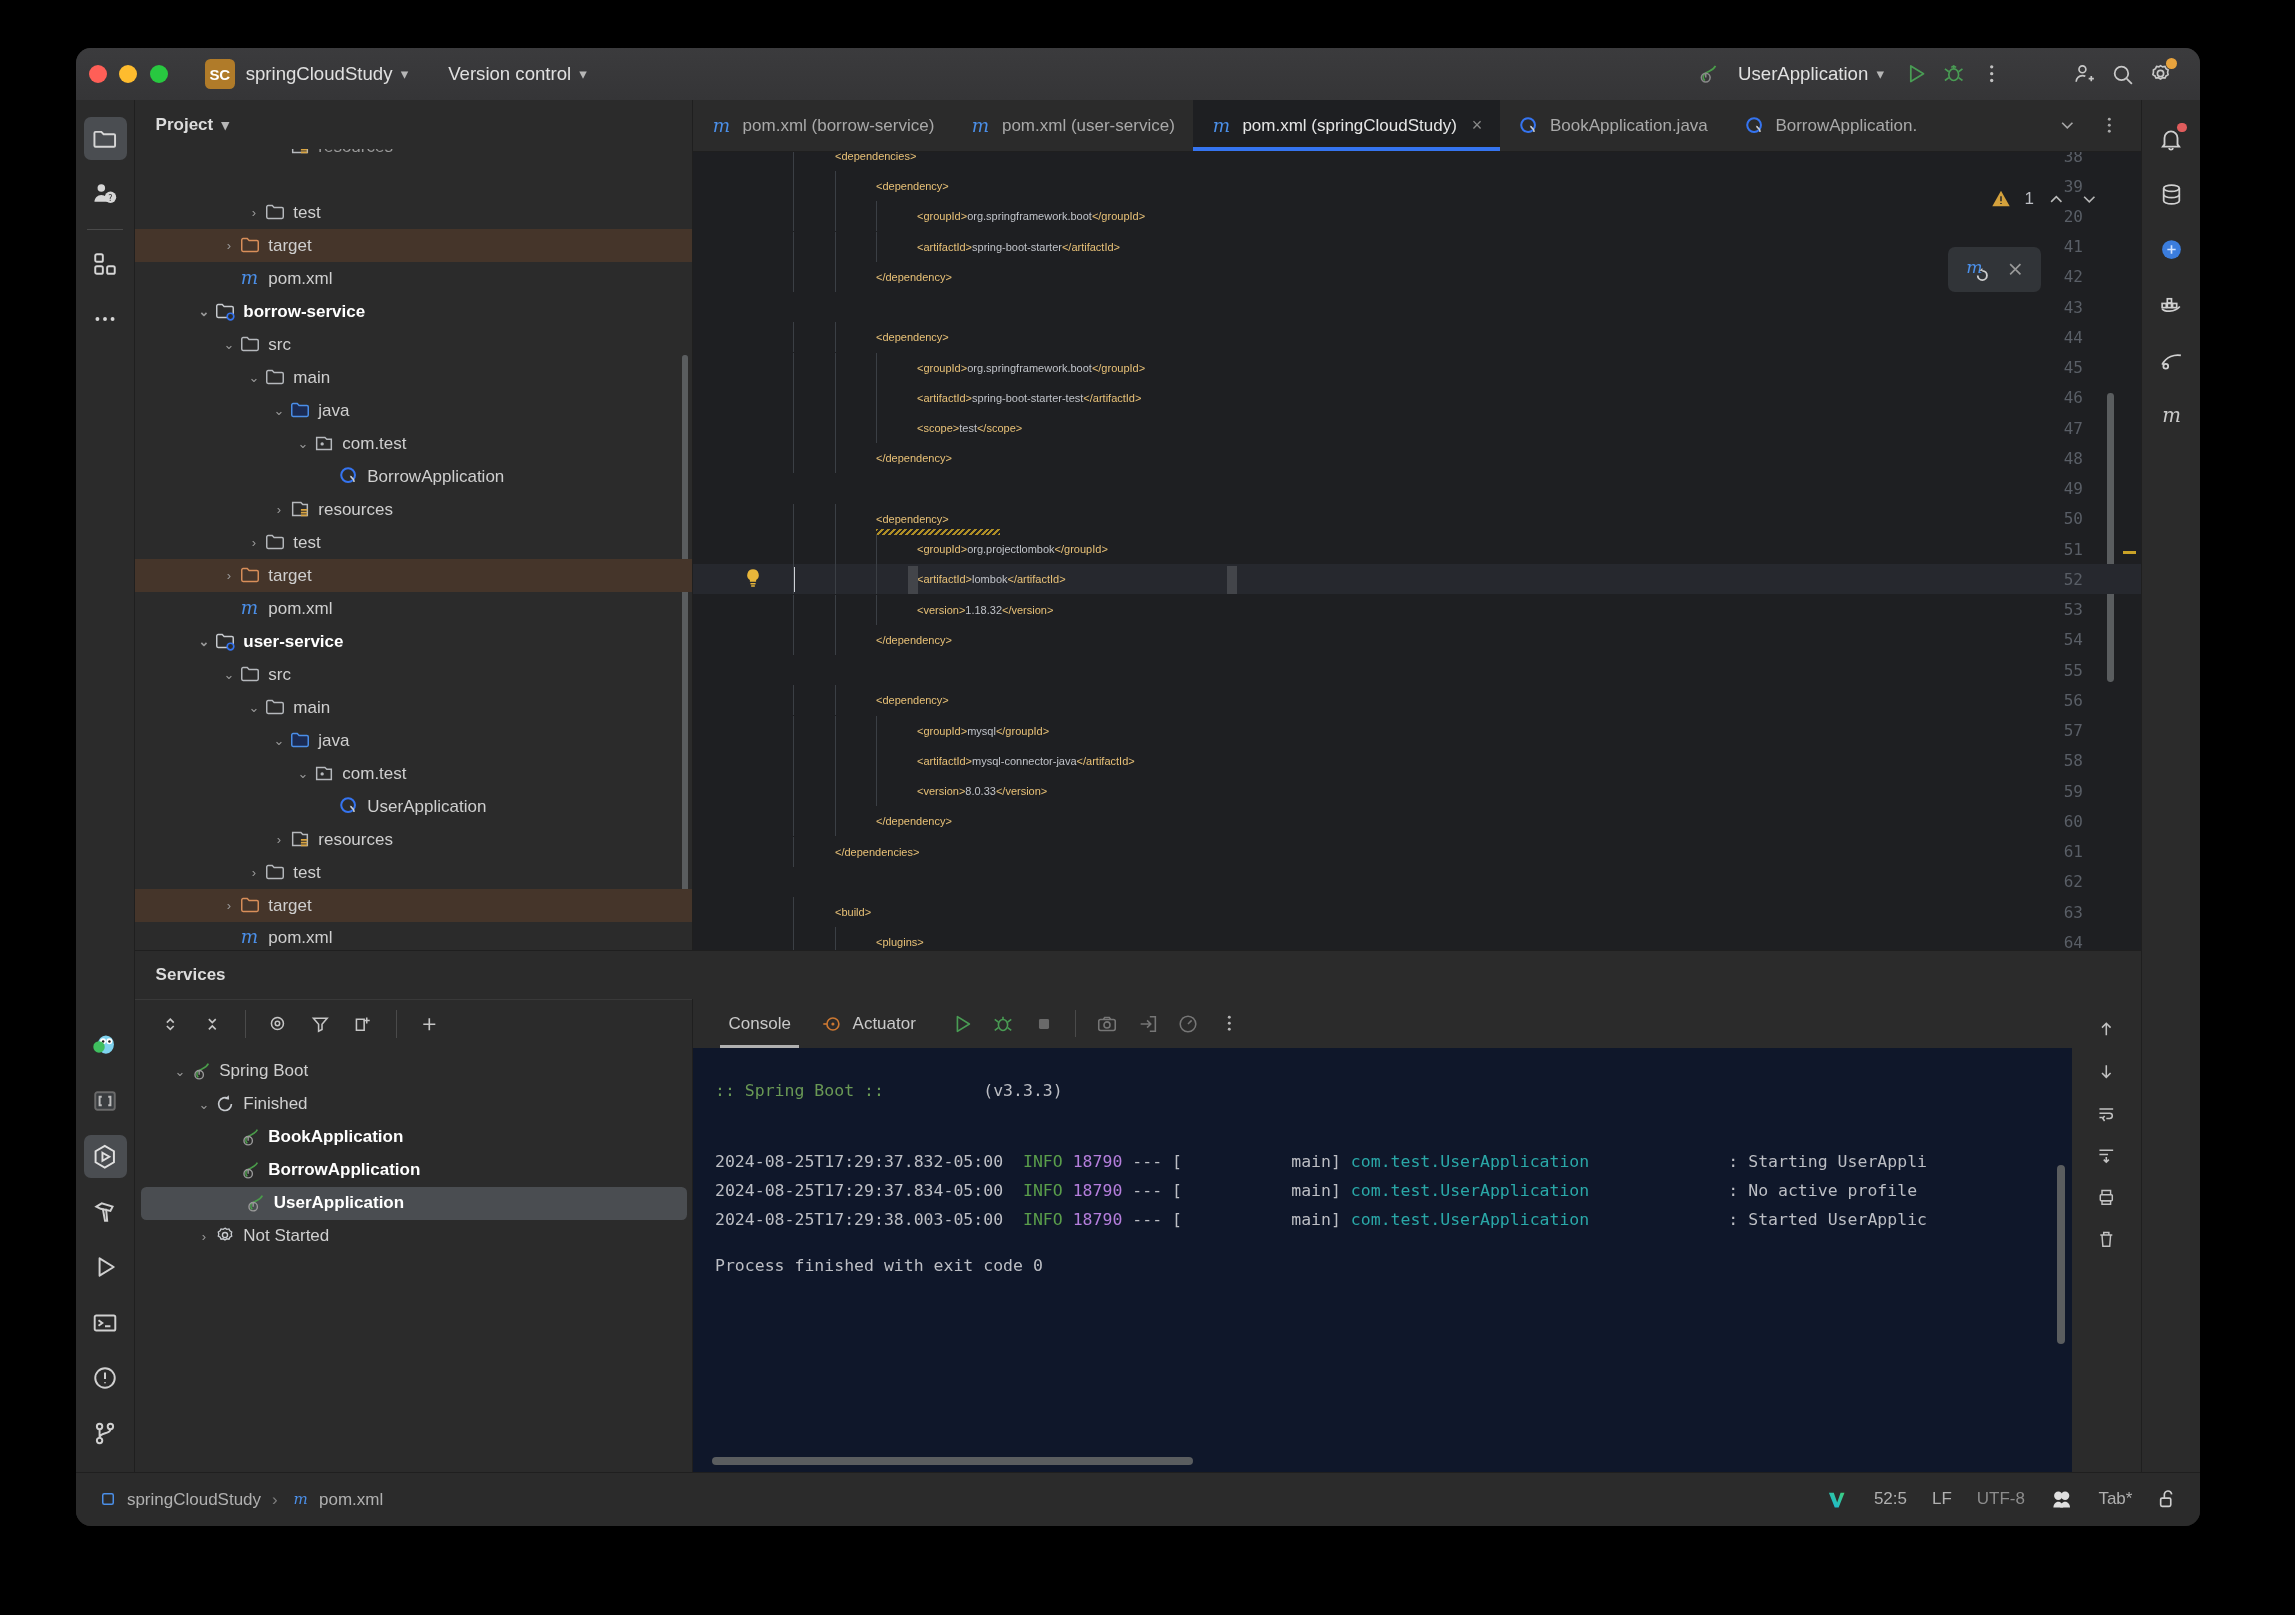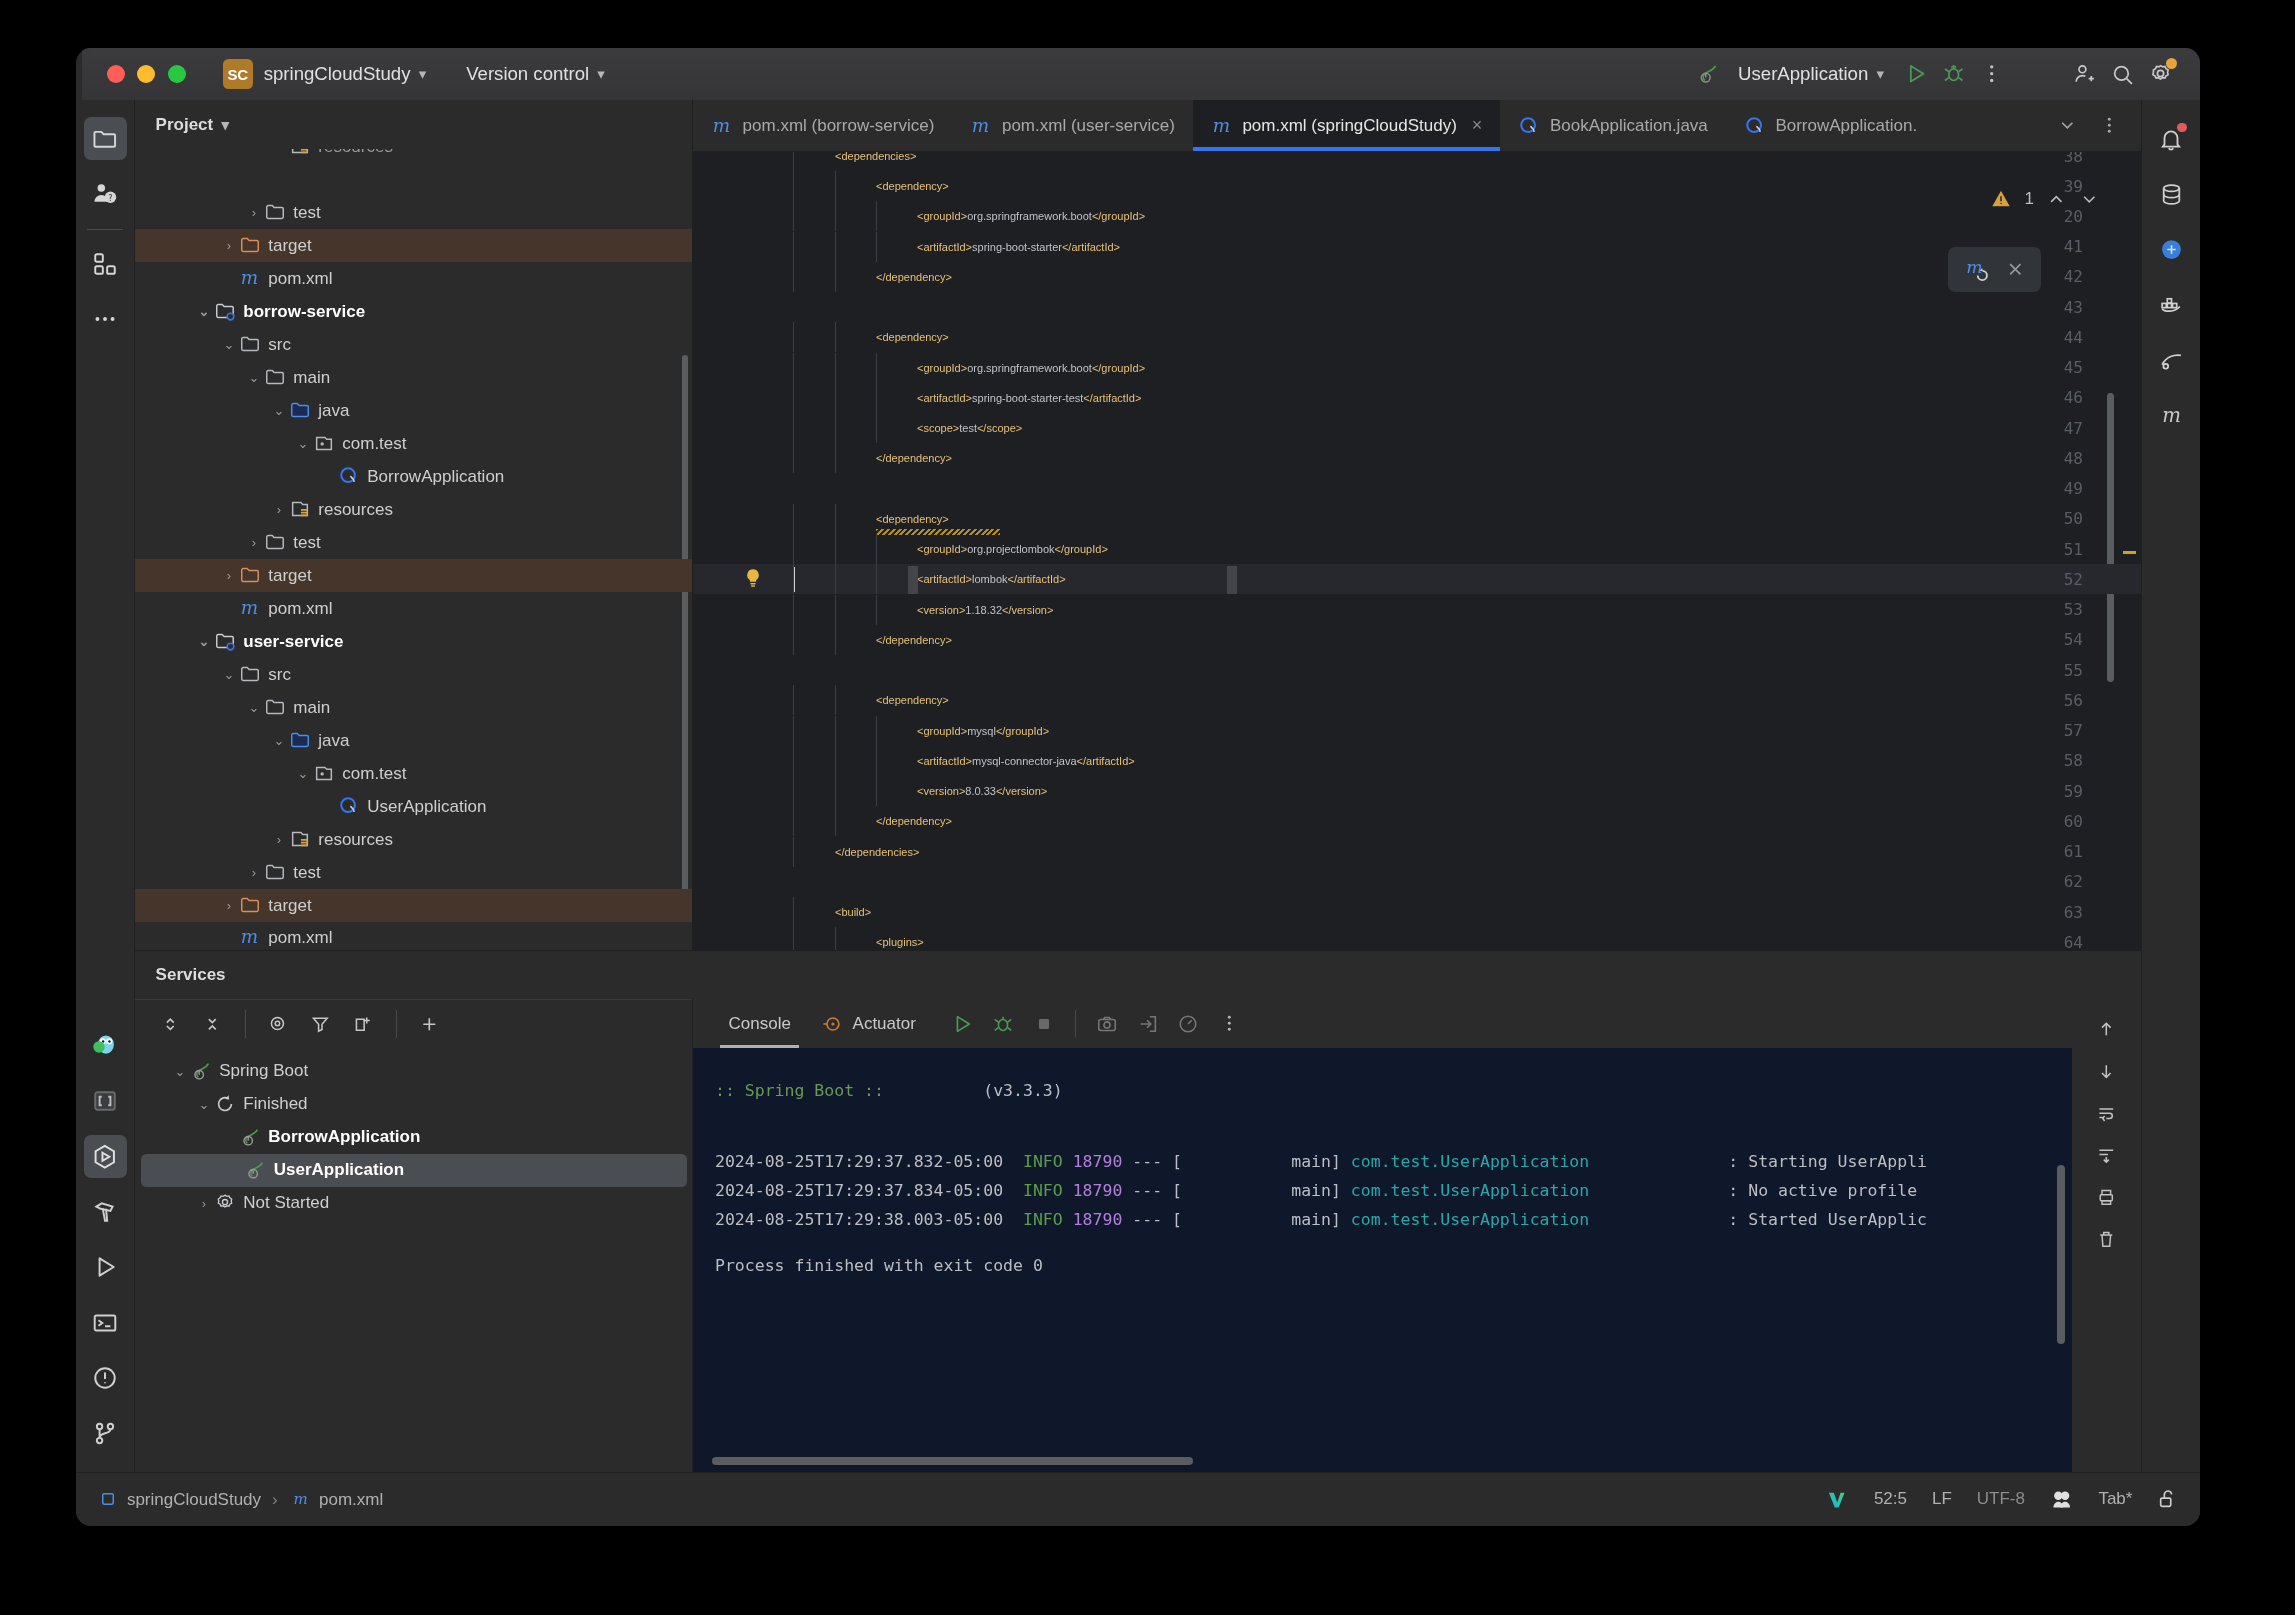--- a/index.html
+++ b/index.html
@@ -3,21 +3,21 @@
 <meta charset="utf-8">
 <style>
   html,body{margin:0;padding:0;background:#000;}
   body{width:2295px;height:1615px;overflow:hidden;font-family:"Liberation Sans",sans-serif;}
   *{box-sizing:border-box;}
 
   #win{position:absolute;left:76px;top:48px;width:2124px;height:1478px;background:#2b2b2b;border-radius:15px;overflow:hidden;
        box-shadow:0 0 41px rgba(0,0,0,.8);}
 
   
-  .titlebar{height:52px;background:#3c3f41;background:linear-gradient(180deg,#3b3b3d,#353537);display:flex;align-items:center;padding:0 18px;position:relative;margin-left:6px;}
+  .titlebar{height:52px;background:#3c3f41;background:linear-gradient(180deg,#3b3b3d,#353537);display:flex;align-items:center;padding:0 6px;position:relative;}
   .traffic{display:flex;gap:12.4px;align-items:center;margin-left:6.9px;}
   .dot{width:18px;height:18px;border-radius:50%;}
   .dot.red{background:#ff5f57;}.dot.yel{background:#febc2e;}.dot.grn{background:#28c840;}
   .prjbadge{width:30px;height:30px;border-radius:5.5px;background:#b07b29;color:#fff;font-size:15px;font-weight:bold;
             display:flex;align-items:center;justify-content:center;margin-left:37px;letter-spacing:-0.3px;}
   .tb-text{color:#e0e0e0;font-size:18.6px;margin-left:11px;white-space:nowrap;}
   .chev{color:#b6b6b6;font-size:15px;margin-left:8.2px;}
   .tb-item{display:flex;align-items:center;cursor:default;}
   .tb-right{position:absolute;right:20.6px;top:0;height:52px;display:flex;align-items:center;gap:0;}
   .ticon{width:38px;height:38px;display:flex;align-items:center;justify-content:center;border-radius:5.5px;}
@@ -883,20 +883,31 @@
             </div>
             <div class="row bold" style="padding-left: 85px;">
               <span class="arrow"></span>
               <span class="ico">
                 <svg width="22" height="22" viewBox="0 0 24 24">
                   <path d="M20 4c-3 6-8 5-11 8-2 2-2 5 0 7" fill="none" stroke="#4a9c4a" stroke-width="1.8"></path>
                   <circle cx="10" cy="16" r="4.6" fill="none" stroke="#9a9a9a" stroke-width="1.5"></circle>
                   <path d="M10 12v4.2" stroke="#9a9a9a" stroke-width="1.5"></path>
                 </svg>
               </span>
+              <span>BookApplication</span>
+            </div>
+            <div class="row bold" style="padding-left: 85px;">
+              <span class="arrow"></span>
+              <span class="ico">
+                <svg width="22" height="22" viewBox="0 0 24 24">
+                  <path d="M20 4c-3 6-8 5-11 8-2 2-2 5 0 7" fill="none" stroke="#4a9c4a" stroke-width="1.8"></path>
+                  <circle cx="10" cy="16" r="4.6" fill="none" stroke="#9a9a9a" stroke-width="1.5"></circle>
+                  <path d="M10 12v4.2" stroke="#9a9a9a" stroke-width="1.5"></path>
+                </svg>
+              </span>
               <span>BorrowApplication</span>
             </div>
             <div class="row sel bold" style="padding-left: 85px;">
               <span class="arrow"></span>
               <span class="ico">
                 <svg width="22" height="22" viewBox="0 0 24 24">
                   <path d="M20 4c-3 6-8 5-11 8-2 2-2 5 0 7" fill="none" stroke="#4a9c4a" stroke-width="1.8"></path>
                   <circle cx="10" cy="16" r="4.6" fill="none" stroke="#9a9a9a" stroke-width="1.5"></circle>
                   <path d="M10 12v4.2" stroke="#9a9a9a" stroke-width="1.5"></path>
                 </svg>

